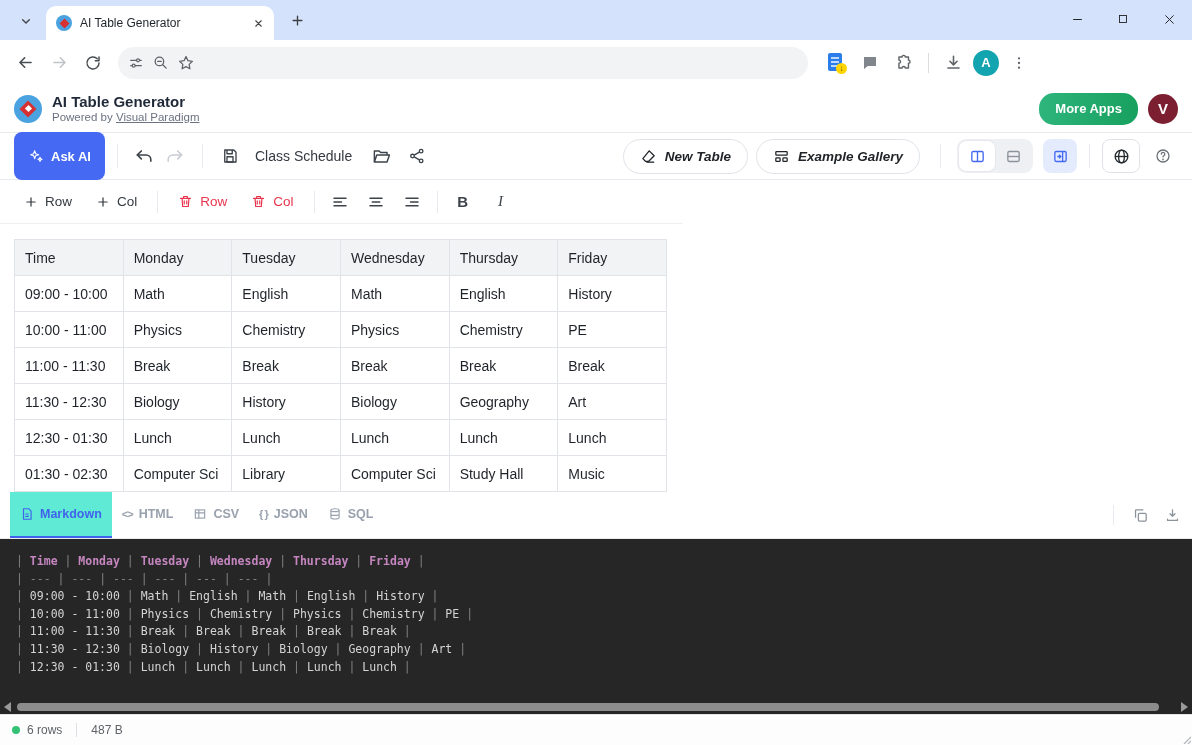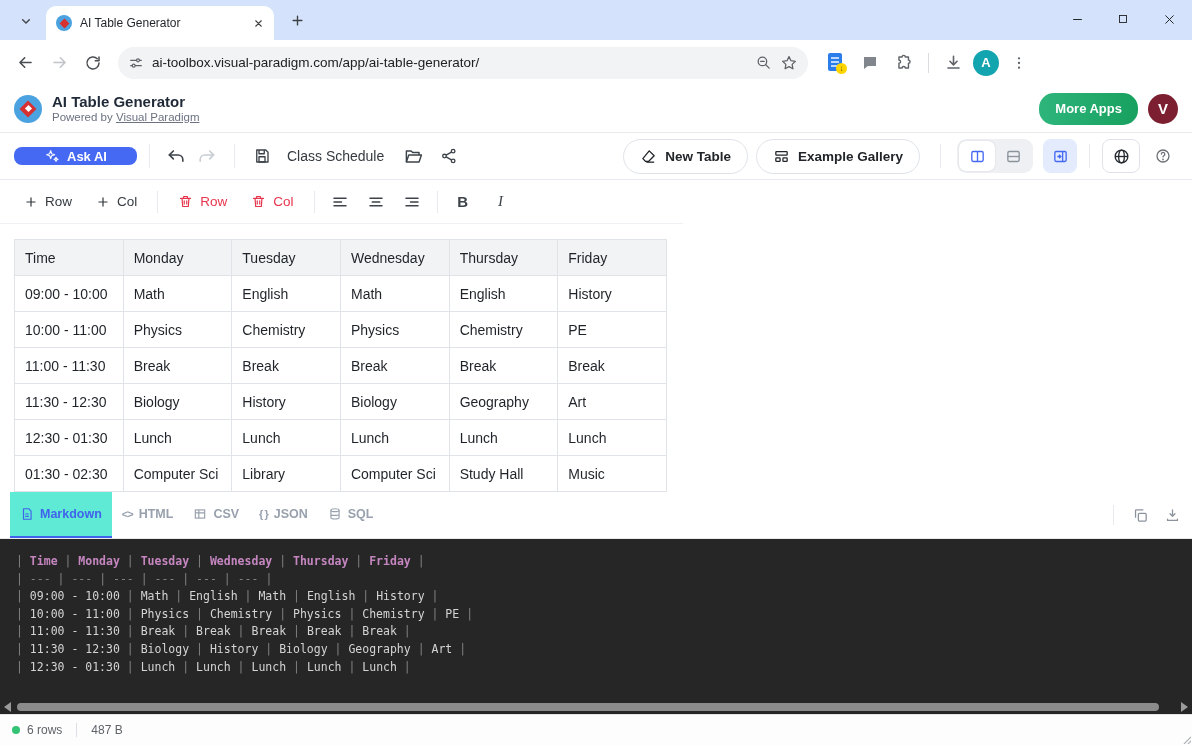--- a/index.html
+++ b/index.html
@@ -40,27 +40,27 @@
   .app-titles { display:flex; flex-direction:column; justify-content:center; }
   .app-title { font-size:15px; font-weight:700; color:#1f2937; line-height:17px; }
   .app-sub { font-size:11.5px; color:#6b7280; line-height:14px; }
   .app-sub a { color:#6b7280; text-decoration:underline; }
   .header-right { margin-left:auto; display:flex; align-items:center; gap:10px; }
   .more-apps { height:30px; padding:16px 16px; border-radius:15px; border:none; background:linear-gradient(90deg,#2eb57c,#17a05e); color:#fff; font-size:13px; font-weight:700; display:flex; align-items:center; }
   .v-avatar { width:30px; height:30px; border-radius:50%; background:#7c1f30; color:#fff; font-weight:700; font-size:15px; display:flex; align-items:center; justify-content:center; }
 
   
   .main-toolbar { height:47px; background:#fff; border-bottom:1px solid #e7eaee; display:flex; align-items:center; padding:0 14px; }
-  .ask-ai { height:18px; padding:0 30px; border:none; border-radius:8px; background:#4569f2; color:#fff; font-size:13px; font-weight:600; display:flex; align-items:center; gap:7px; }
+  .ask-ai { height:48px; padding:0 14px; border:none; border-radius:8px; background:#4569f2; color:#fff; font-size:13px; font-weight:600; display:flex; align-items:center; gap:7px; }
   .tb-sep { width:1px; height:24px; background:#e7eaee; margin:0 12px; }
   .ic-btn { width:30px; height:30px; display:flex; align-items:center; justify-content:center; color:#3d434a; border-radius:6px; }
   .ic-btn.disabled { color:#c8cdd3; }
   .doc-name { font-size:14px; color:#343a40; margin:0 14px 0 10px; }
   .mt-right { margin-left:auto; display:flex; align-items:center; }
-  .pill-btn { height:35px; padding:0 16px; border:1px solid #dfe3e8; border-radius:18px; background:#fff; font-size:13.5px; font-weight:600; color:#212529; display:flex; align-items:center; gap:8px; margin-right:8px; }
+  .pill-btn { height:35px; padding:0 16px; border:1px solid #dfe3e8; border-radius:18px; background:#fff; font-size:13.5px; font-weight:600; color:#212529; display:flex; align-items:center; gap:8px; margin-right:8px;font-style:italic; }
   .seg { background:#eef0f3; border-radius:9px; height:34px; display:flex; align-items:center; padding:2px; margin:0 4px; }
   .seg-btn { width:36px; height:30px; display:flex; align-items:center; justify-content:center; border-radius:7px; color:#8b939c; }
   .seg-btn.active { background:#fff; color:#4569f2; box-shadow:0 0 2px rgba(0,0,0,.12); }
   .panel-toggle { width:34px; height:34px; border-radius:8px; background:#e3ebfd; color:#4569f2; display:flex; align-items:center; justify-content:center; margin-left:6px; }
   .globe-btn { width:38px; height:34px; border:1px solid #dfe3e8; border-radius:8px; background:#fff; color:#24292f; display:flex; align-items:center; justify-content:center; }
   .help-btn { width:30px; height:30px; display:flex; align-items:center; justify-content:center; color:#6b7076; margin-left:8px; }
 
   
   .content { display:flex; height:565px;flex-direction:column; }
   .left-panel { width:683px; background:#fff; display:flex; flex-direction:column; }
@@ -182,21 +182,20 @@
     </span>
   <div class="url-pill">
     <span class="pill-icon">
         <svg width="16" height="16" viewBox="0 0 24 24" fill="none" stroke="currentColor" stroke-width="1.8" stroke-linecap="round">
           <path d="M4 8h9M17.5 8H20"></path>
           <circle cx="15" cy="8" r="2.2"></circle>
           <path d="M4 16h2.5M11 16h9"></path>
           <circle cx="8.5" cy="16" r="2.2"></circle>
         </svg>
       </span>
-    <span class="url-text">ai-toolbox.visual-paradigm.com/app/ai-table-generator/</span>
     <span class="pill-icon">
         <svg width="17" height="17" viewBox="0 0 24 24" fill="none" stroke="currentColor" stroke-width="1.8" stroke-linecap="round">
           <circle cx="10.5" cy="10.5" r="6"></circle>
           <path d="M8 10.5h5M15.2 15.2L20 20"></path>
         </svg>
       </span>
     <span class="pill-icon">
         <svg width="18" height="18" viewBox="0 0 24 24" fill="none" stroke="currentColor" stroke-width="1.7" stroke-linejoin="round">
           <path d="M12 3.5l2.6 5.4 5.9.8-4.3 4.1 1 5.9-5.2-2.8-5.2 2.8 1-5.9-4.3-4.1 5.9-.8z"></path>
         </svg>

